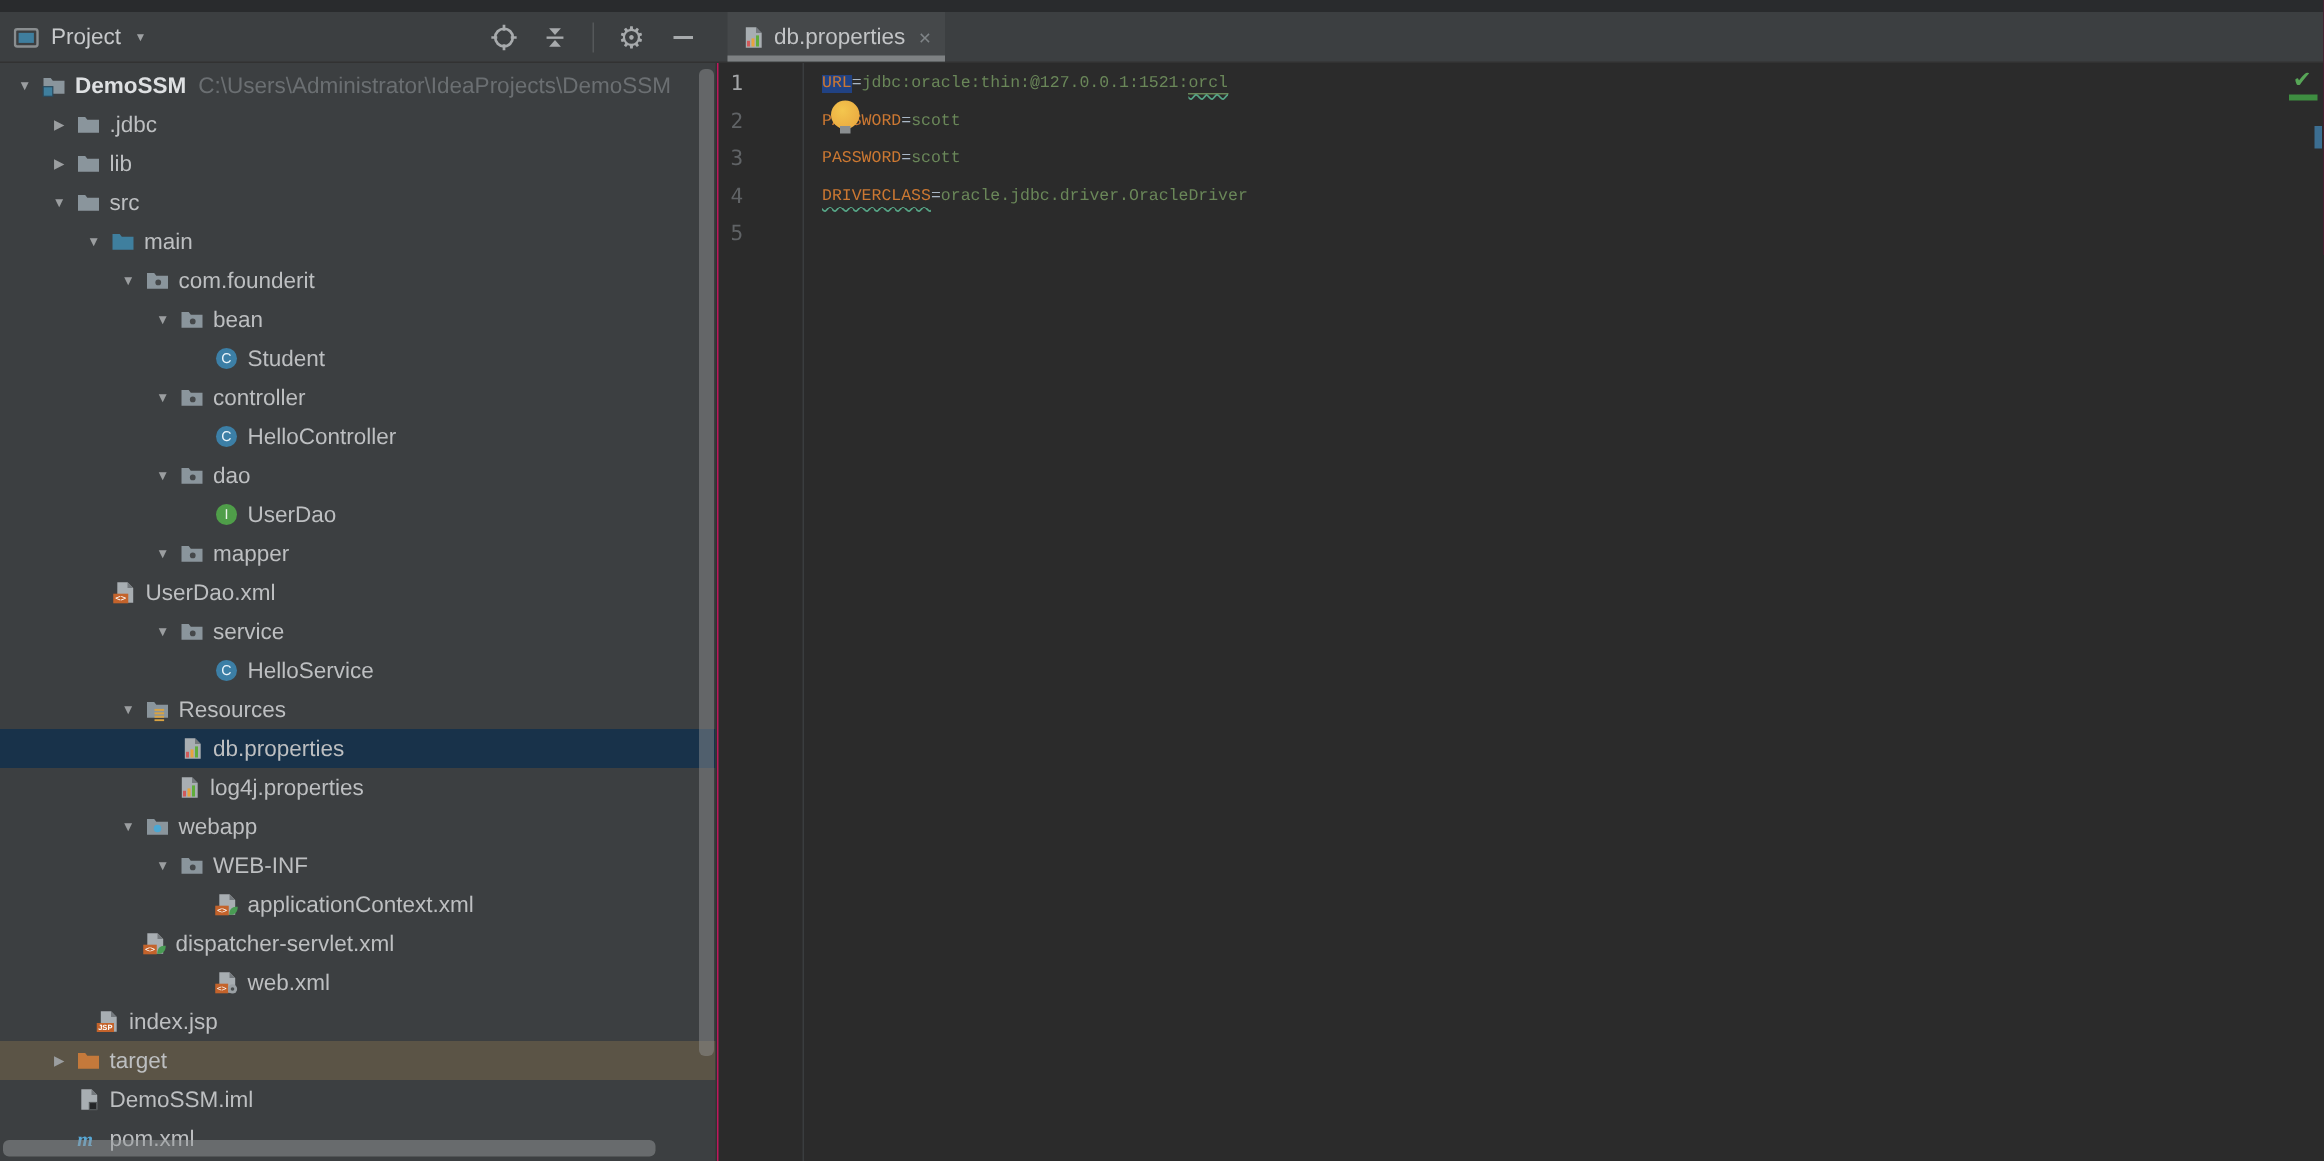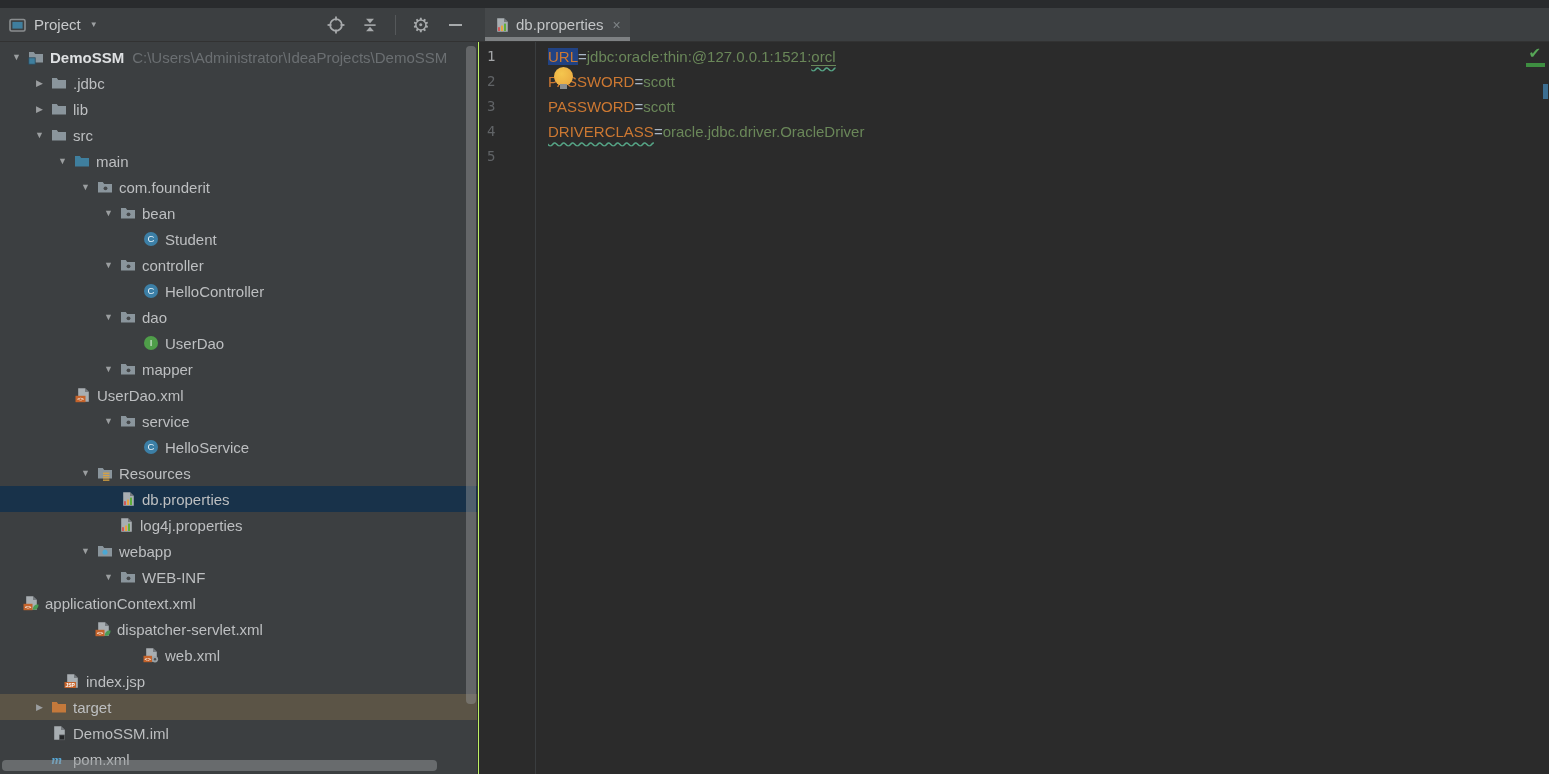--- a/index.html
+++ b/index.html
@@ -1,17 +1,17 @@
 <!DOCTYPE html>
 <html><head>
 <meta charset="utf-8">
 <style>
   html,body{margin:0;padding:0;background:#1e1f22;}
   .app{position:relative;width:1549px;height:774px;overflow:hidden;
-       font-family:"Liberation Sans","DejaVu Sans",sans-serif;background:#bef264;}
+       font-family:"Liberation Sans","DejaVu Sans",sans-serif;background:#be185d;}
 
   
   .topbar{position:absolute;left:0;top:0;right:0;height:41px;background:#3C3F41;
           border-bottom:1px solid #323232;}
   .top-shade{position:absolute;left:0;top:0;right:0;height:8px;background:#292B2D;}
   .panel-header{position:absolute;left:0;top:8px;width:478px;height:33px;
                 display:flex;align-items:center;padding-left:9px;box-sizing:border-box;}
   .hdr-winicon{display:inline-flex;width:17px;height:16px;}
   .hdr-title{margin-left:8px;font-size:15px;color:#C7C9CB;}
   .hdr-caret{margin-left:9px;font-size:8px;color:#9EA1A3;}
@@ -50,21 +50,21 @@
                background:rgba(148,151,153,0.5);border-radius:4px;z-index:5;}
 
   
   .editor{position:absolute;left:479px;top:42px;right:0;bottom:0;background:#2B2B2B;overflow:hidden;}
   .gutter{position:absolute;left:0;top:0;bottom:0;width:57px;border-right:1px solid #3A3D3F;
           padding-top:2px;box-sizing:border-box;}
   .ln{height:25px;line-height:25px;font-family:"DejaVu Sans Mono",monospace;font-size:14px;
       color:#606366;padding-left:8px;}
   .ln.current{color:#A4A6A8;}
   .code{position:absolute;left:58px;top:2px;right:14px;bottom:0;
-        font-family:Liberation Sans, sans-serif;font-size:15px;line-height:25px;}
+        font-family:Liberation Mono, monospace;font-size:11px;line-height:25px;}
   .code-line{height:25px;white-space:pre;padding-left:11px;}
   .tk-key{color:#CC7832;}
   .tk-value{color:#6A8759;}
   .tk-sep{color:#A9B7C6;}
   .tk-selected{background:#214283;}
   .tk-typo{text-decoration:underline wavy #55A586;text-underline-offset:4px;text-align:center;}
   .tk-link{border-bottom:1px solid #6A8759;text-decoration:underline wavy #55A586;text-underline-offset:4px;}
 
   .lightbulb{position:absolute;left:75px;top:25px;width:19px;height:19px;border-radius:50%;
              background:radial-gradient(circle at 40% 35%, #F4C64E, #E8A33D);z-index:4;}
@@ -346,21 +346,21 @@
         <div class="tree-row" style="padding-left: 97px;">
           <span class="arrow">▼</span>
           <span class="tree-icon">
             <svg viewBox="0 0 16 16">
               <path d="M1 3h4.8L7.2 4.9H15V13.5H1Z" fill="#8A959C"></path>
               <circle cx="8.5" cy="9.3" r="1.9" fill="#45484A"></circle>
             </svg>
           </span>
           <span class="tree-label">WEB-INF</span>
         </div>
-        <div class="tree-row" style="">
+        <div class="tree-row" style="padding-left: 120px;">
           <span class="arrow"></span>
           <span class="tree-icon">
             <svg viewBox="0 0 16 16">
               <path d="M3.2 1.2H10L13.8 5V14.8H3.2Z" fill="#A8AEB2"></path>
               <path d="M10 1.2 13.8 5H10Z" fill="#74797D"></path>
               <rect x="0.5" y="8.8" width="9" height="6.4" fill="#C4632B"></rect>
               <text x="5" y="13.8" font-size="5.6" fill="#fff" text-anchor="middle" font-family="DejaVu Sans Mono,monospace">&lt;&gt;</text>
               <path d="M15.5 9.5C12 9 9.8 11 9.8 14.8C13.5 15.3 15.5 13 15.5 9.5Z" fill="#499C54"></path>
             </svg>
           </span>

